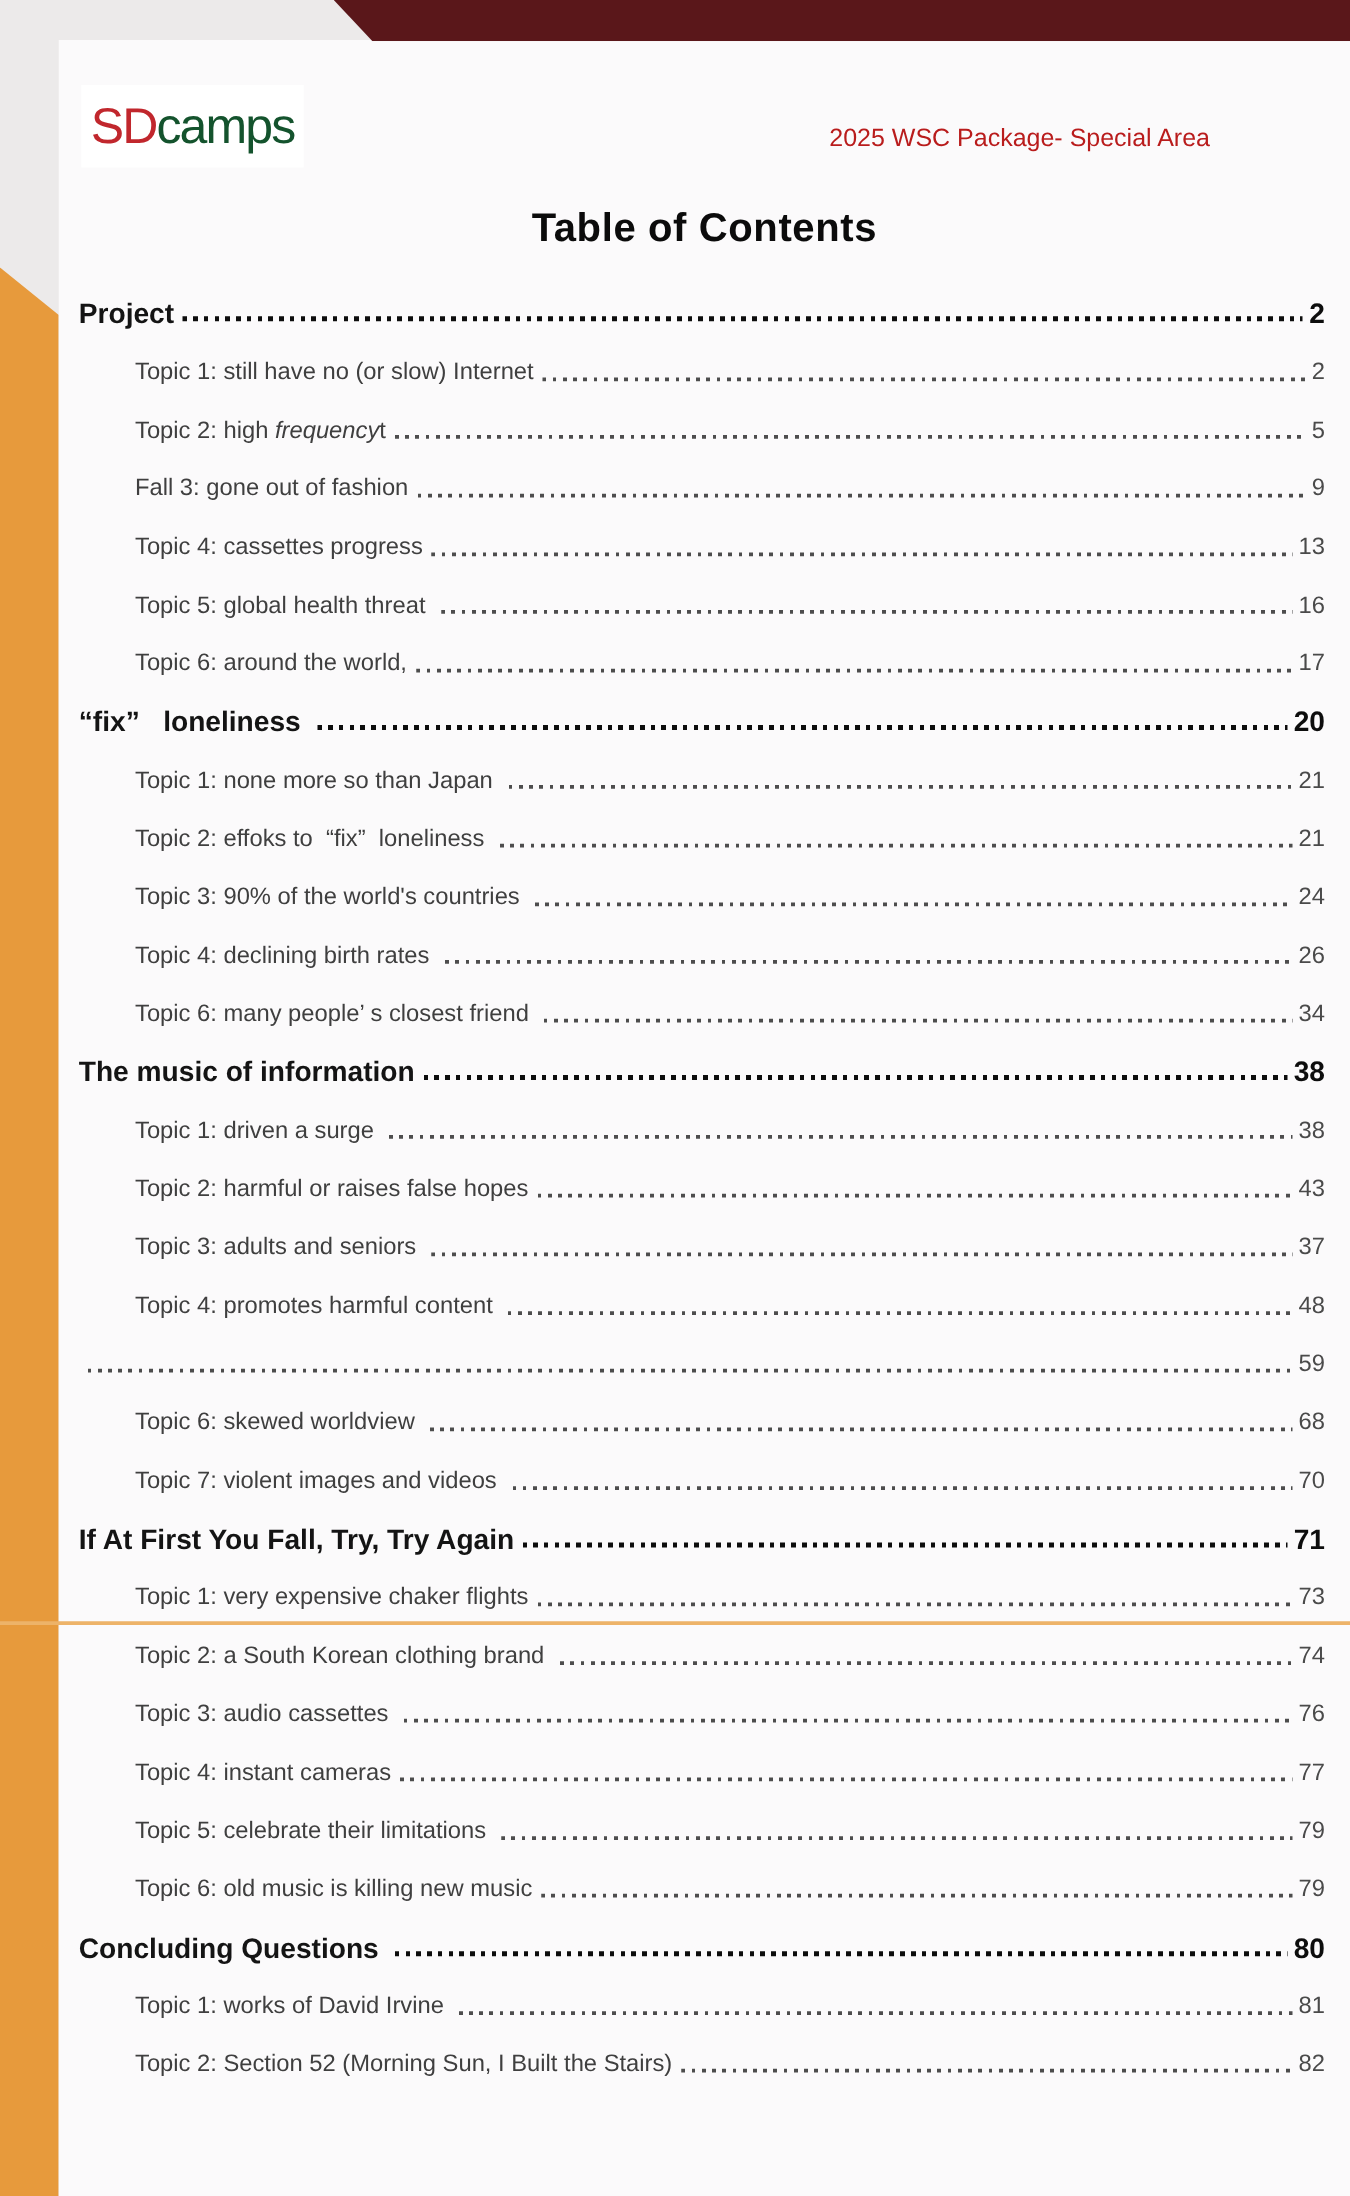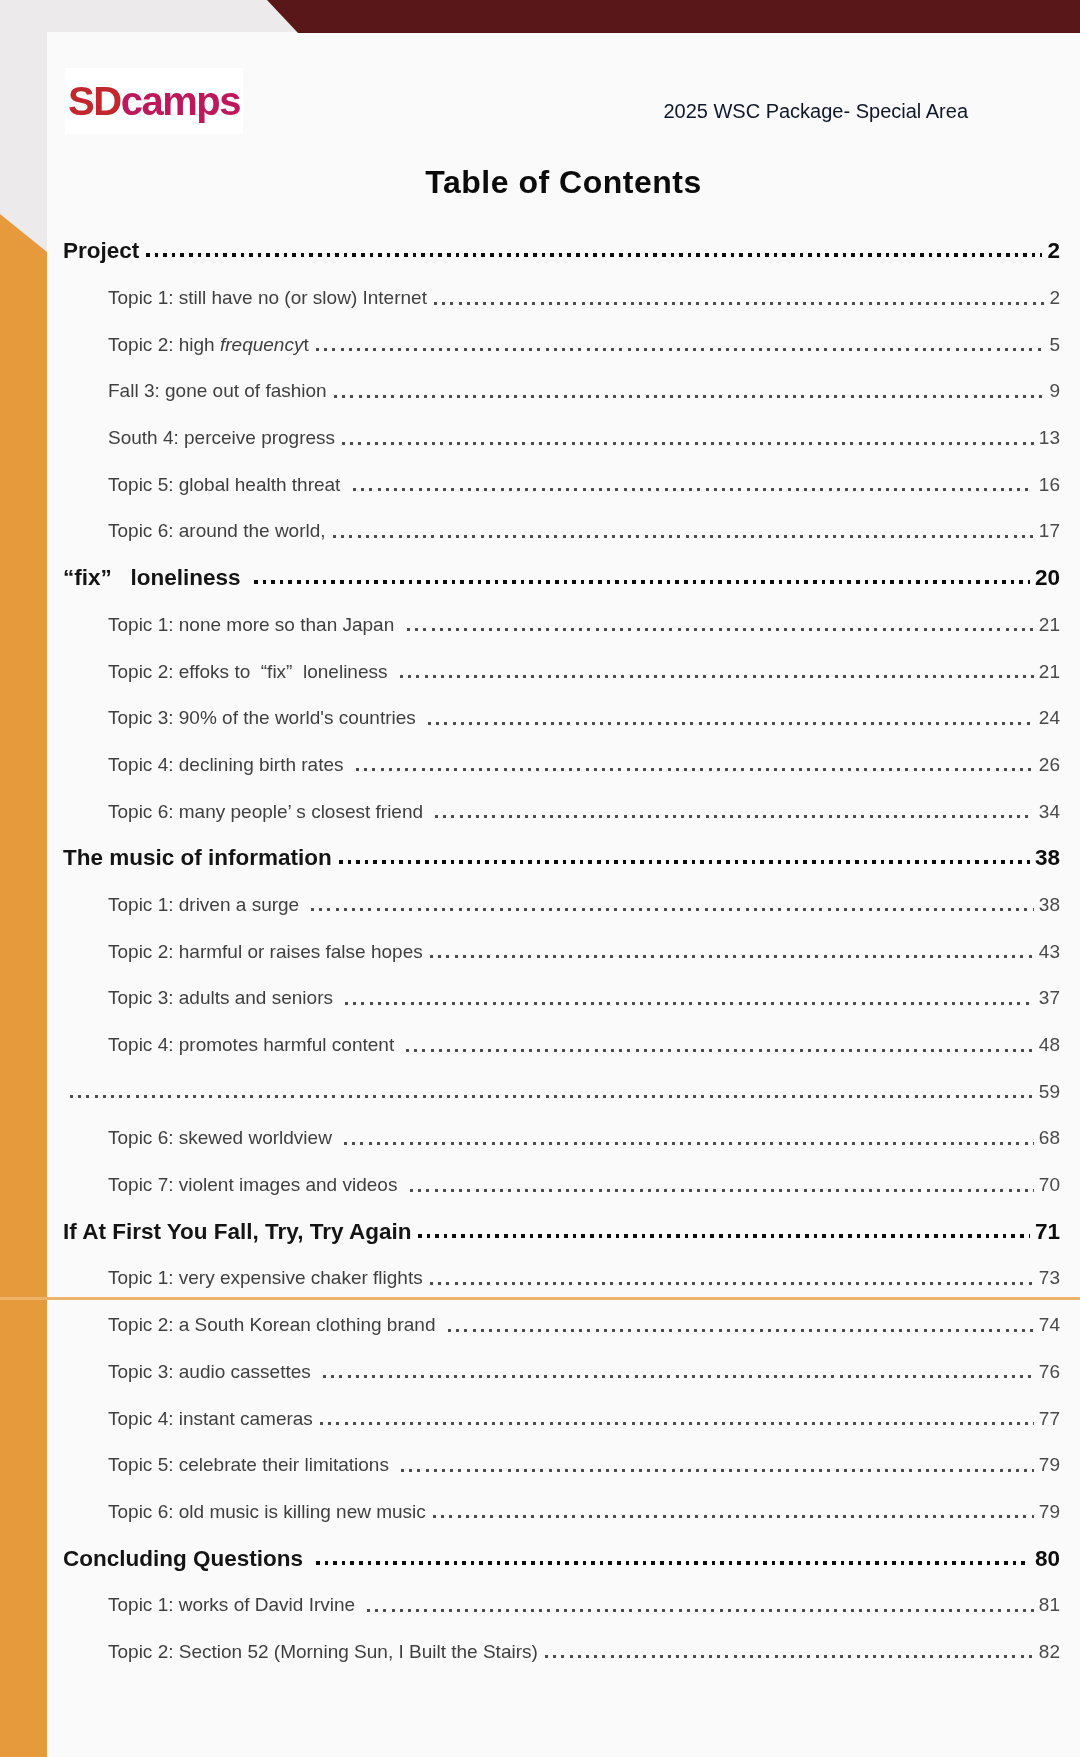--- a/index.html
+++ b/index.html
@@ -23,27 +23,27 @@
     background:#E79A3C;
     clip-path:polygon(0 4px,100% 42px,100% 100%,0 100%);
   }
   .gold-line{
     position:absolute;left:0;top:1297px;width:1080px;height:3px;
     background:#EDB369;z-index:5;
   }
   .logo-box{
     position:absolute;left:65px;top:68px;width:178px;height:66px;
     background:#FFFFFF;display:flex;align-items:center;justify-content:center;
-    font-weight:bold;font-size:40px;letter-spacing:-1.5px;line-height:1;
+    font-weight:normal;font-size:40px;letter-spacing:-1.5px;line-height:1;
   }
   .logo-sd{color:#C1272D;}
-  .logo-camps{color:#be185d;}
+  .logo-camps{color:#14532d;}
   .doc-subtitle{
     position:absolute;top:100px;right:112px;
-    font-size:20px;color:#0f172a;white-space:pre;
+    font-size:20px;color:#b91c1c;white-space:pre;
   }
   .page-title{
     position:absolute;left:47px;right:0;top:164px;
     text-align:center;font-size:32px;font-weight:bold;color:#0B0B0B;
     letter-spacing:0.5px;
   }
   .toc{
     position:absolute;left:63px;top:228px;width:997px;
   }
   .row{
@@ -99,21 +99,21 @@
       <span class="lbl"><span>Topic 2: high </span><span class="it">frequency</span><span>t</span></span>
       <span class="dots"></span>
       <span class="pg">5</span>
     </div>
     <div class="row topic">
       <span class="lbl">Fall 3: gone out of fashion</span>
       <span class="dots"></span>
       <span class="pg">9</span>
     </div>
     <div class="row topic">
-      <span class="lbl">South 4: perceive progress</span>
+      <span class="lbl">Topic 4: cassettes progress</span>
       <span class="dots"></span>
       <span class="pg">13</span>
     </div>
     <div class="row topic">
       <span class="lbl">Topic 5: global health threat </span>
       <span class="dots"></span>
       <span class="pg">16</span>
     </div>
     <div class="row topic">
       <span class="lbl">Topic 6: around the world,</span>

